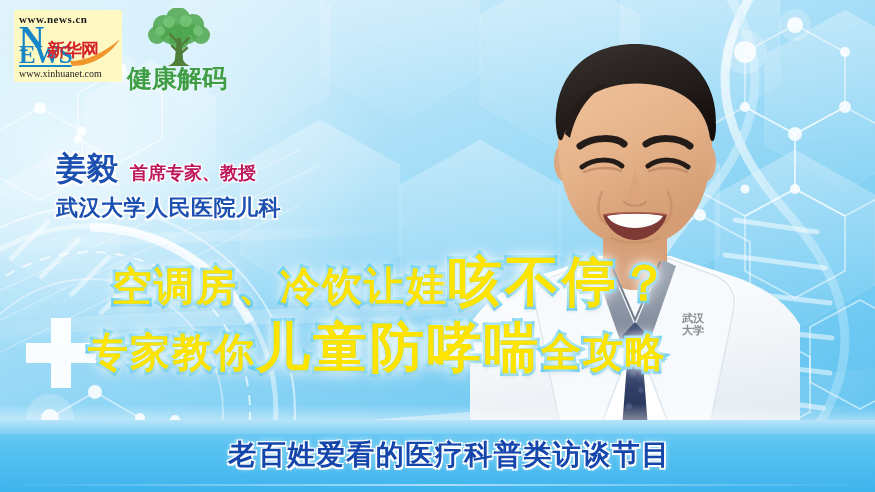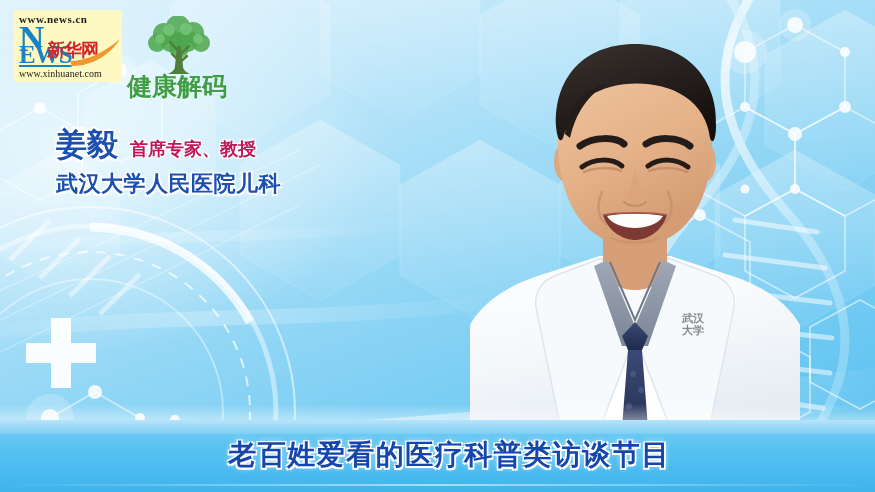--- a/index.html
+++ b/index.html
@@ -74,37 +74,37 @@
     letter-spacing:-1px; line-height:20px;
   }
   .lx-swoosh{ position:absolute; right:-4px; top:12px; width:52px; height:30px; }
   .lx-url-bot{
     font-family:"Liberation Serif","DejaVu Serif",serif;
     font-size:10px; font-weight:normal; color:#1b1b1b;
     line-height:10px; white-space:nowrap;
   }
 
   .logo-jkjm{
-    position:absolute; left:118px; top:16px; width:118px; height:92px;
+    position:absolute; left:118px; top:8px; width:118px; height:92px;
   }
   .jkjm-tree{ position:absolute; left:24px; top:0px; width:74px; height:62px; }
   .jkjm-text{
     position:absolute; left:0; top:56px; width:118px;
     text-align:center;
     font-family:"DejaVu Sans","Liberation Sans",sans-serif;
     font-size:25px; font-weight:bold; color:#3f9e45;
     letter-spacing:0px; line-height:30px;
     text-shadow:0 1px 0 rgba(255,255,255,.9);
   }
 
   
   .expert{
     position:absolute; left:56px; top:126px; width:340px;
   }
-  .expert-line1{ display:flex; align-items:baseline; gap:12px; }
+  .expert-line1{ display:flex; align-items:baseline; gap:12px;margin-top:24px; }
   .expert-name{
     font-family:"DejaVu Sans","Liberation Sans",sans-serif;
     font-size:31px; font-weight:bold; color:#1b4fb0;
     line-height:36px;
     text-shadow:
       -1.6px -1.6px 0 #fff, 1.6px -1.6px 0 #fff,
       -1.6px  1.6px 0 #fff, 1.6px  1.6px 0 #fff,
        0 0 5px rgba(255,255,255,.95);
   }
   .expert-title{
@@ -452,16 +452,24 @@
   </div>
 
   <div class="expert">
     <div class="expert-line1">
       <span class="expert-name">姜毅</span>
       <span class="expert-title">首席专家、教授</span>
     </div>
     <div class="expert-affil">武汉大学人民医院儿科</div>
   </div>
 
+  <div class="headline">
+    <div class="hl-row r1">
+      <span class="hl-seg hl-sm">空调房、冷饮让娃</span><span class="hl-seg hl-lg">咳不停</span><span class="hl-seg hl-q">？</span>
+    </div>
+    <div class="hl-row r2">
+      <span class="hl-seg hl-sm">专家教你</span><span class="hl-seg hl-lg">儿童防哮喘</span><span class="hl-seg hl-sm">全攻略</span>
+    </div>
+  </div>
 
   <div class="tagline">老百姓爱看的医疗科普类访谈节目</div>
 
 </div>
 
 </body></html>

